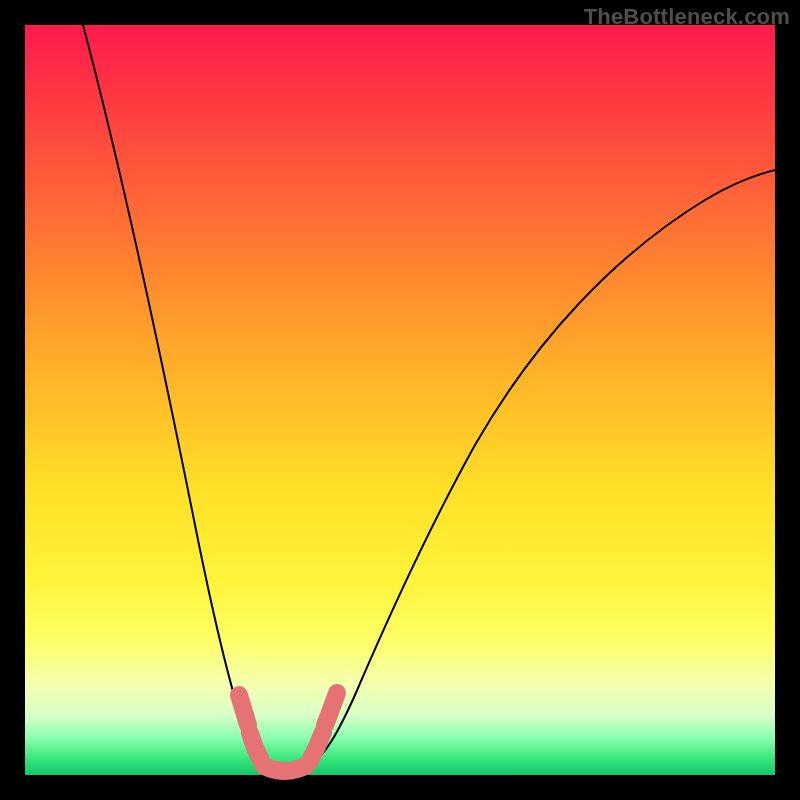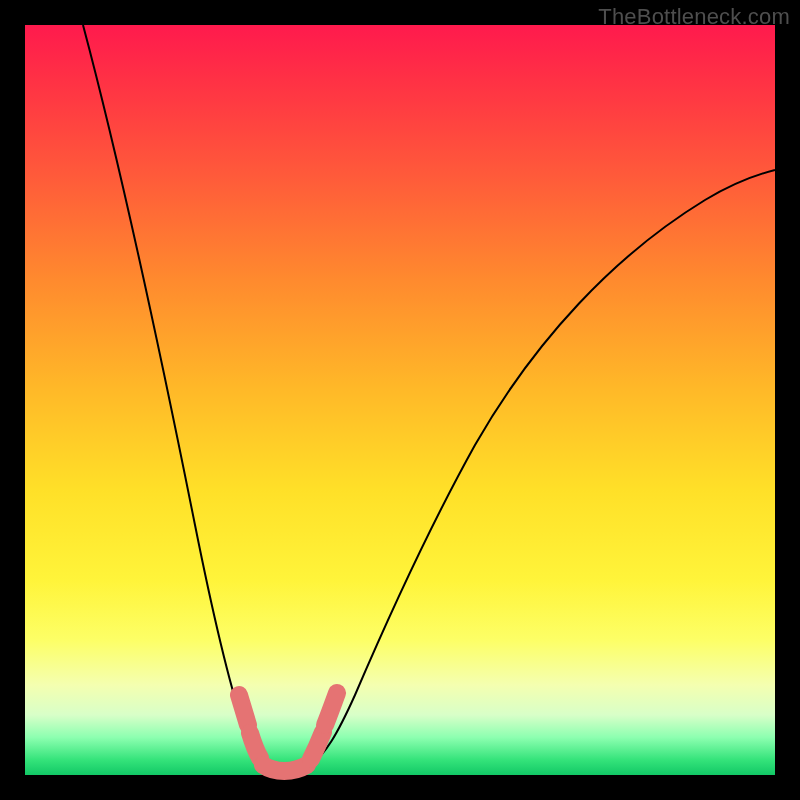--- a/index.html
+++ b/index.html
@@ -33,21 +33,21 @@
       #12c866 100%
     );
   }
   .watermark {
     position: absolute;
     top: 4px;
     right: 10px;
     color: #4e4e4e;
     font-size: 22px;
     letter-spacing: 0.2px;
-    font-weight: 400;
+    font-weight: 700;
     user-select: none;
   }
   svg.curve {
     position: absolute;
     left: 0;
     top: 0;
     width: 750px;
     height: 750px;
     overflow: visible;
   }

